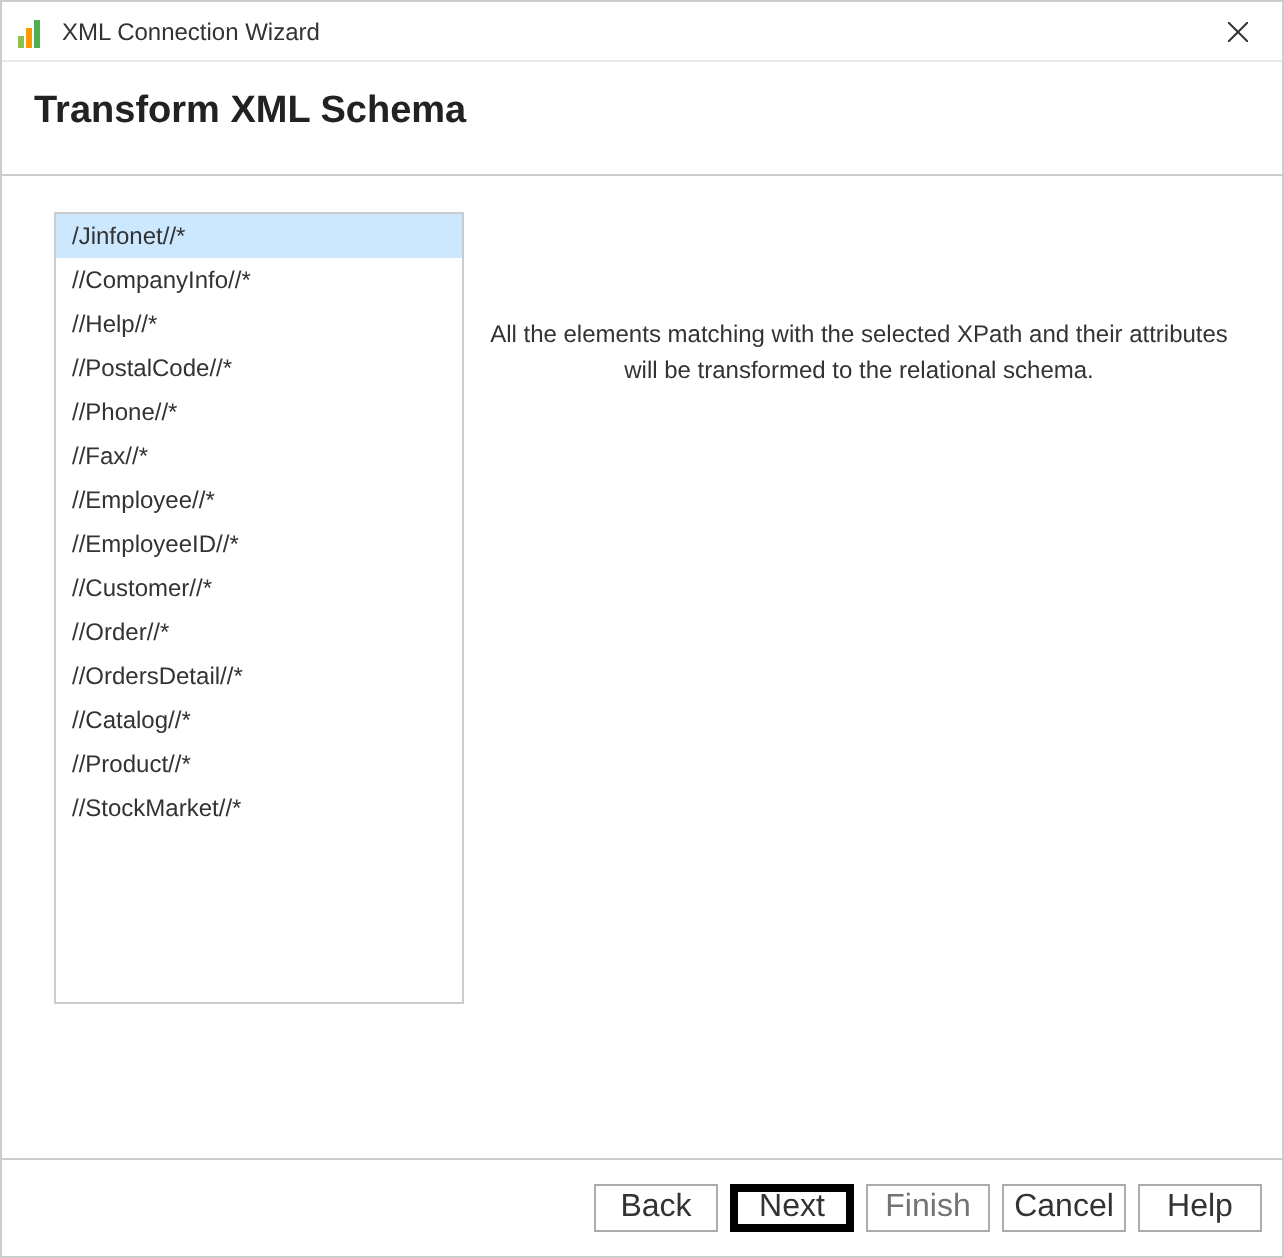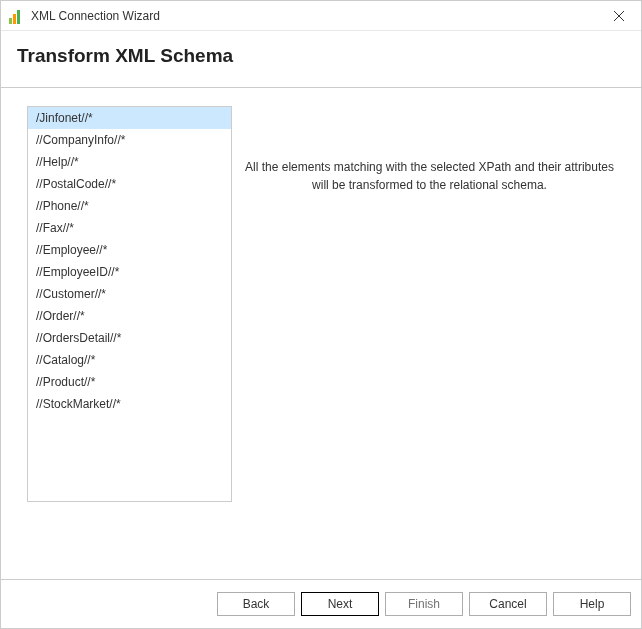--- a/index.html
+++ b/index.html
@@ -113,33 +113,33 @@
     }
     .footer {
       height: 48px;
       display: flex;
       align-items: center;
       justify-content: flex-end;
       padding: 0 10px;
       gap: 6px;
     }
     .btn {
-      width: 78px;
+      width: 62px;
       height: 24px;
       border: 1px solid #adadad;
       background: #ffffff;
-      font-size: 12px;
+      font-size: 16px;
       color: #333;
       cursor: pointer;
       display: flex;
       align-items: center;
       justify-content: center;
     }
     .btn.primary {
-      border: 1px solid #000000;
+      border: 4px solid #000000;
     }
     .btn.disabled {
       color: #737373;
       cursor: default;
     }
   </style>
 </head>
 <body>
 
 <div class="window">

